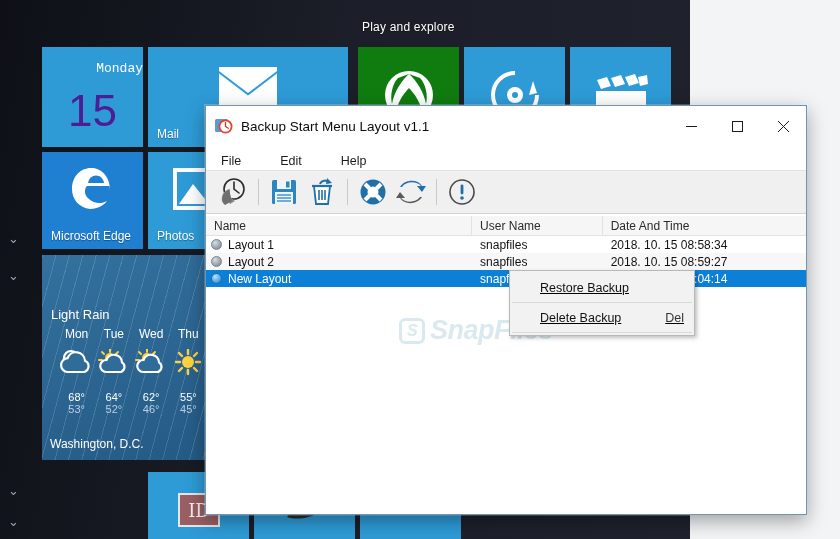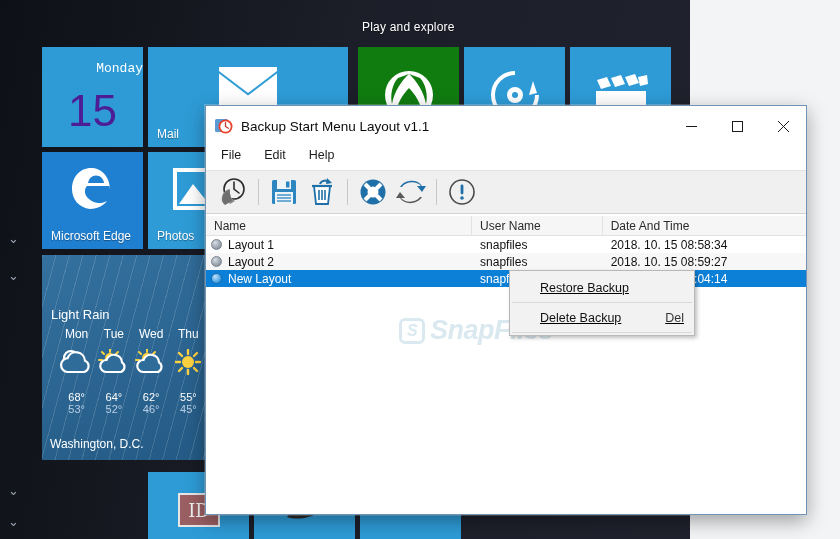--- a/index.html
+++ b/index.html
@@ -75,21 +75,21 @@
     display:flex; align-items:center;
   }
   .app-icon { width:18px; height:18px; margin-left:9px; position:relative; flex:none; }
   .title-text { margin-left:8px; font-size:13.5px; color:#0c0c0c; }
   .win-btns { position:absolute; right:0; top:0; height:40px; display:flex; }
   .win-btn {
     width:46px; height:40px; display:flex; align-items:center; justify-content:center;
     color:#1b1b1b;
   }
 
-  #menubar { height:24px; display:flex; align-items:flex-start; padding-left:13px; background:#fff; }
+  #menubar { height:24px; display:flex; align-items:flex-end; padding-left:13px; background:#fff;gap:16px; }
   .menu-item { font-size:12.5px; color:#1b1b1b; margin-right:19px; padding:2px 2px; }
 
   #toolbar {
     height:44px; background:#f0f0f0; border-top:1px solid #e2e2e2; border-bottom:1px solid #d3d3d3;
     display:flex; align-items:center; padding-left:9px; gap:2px;
   }
   .tb-btn { width:36px; height:36px; display:flex; align-items:center; justify-content:center; }
   .tb-sep { width:1px; height:26px; background:#c8c8c8; margin:0 5px; }
 
   

